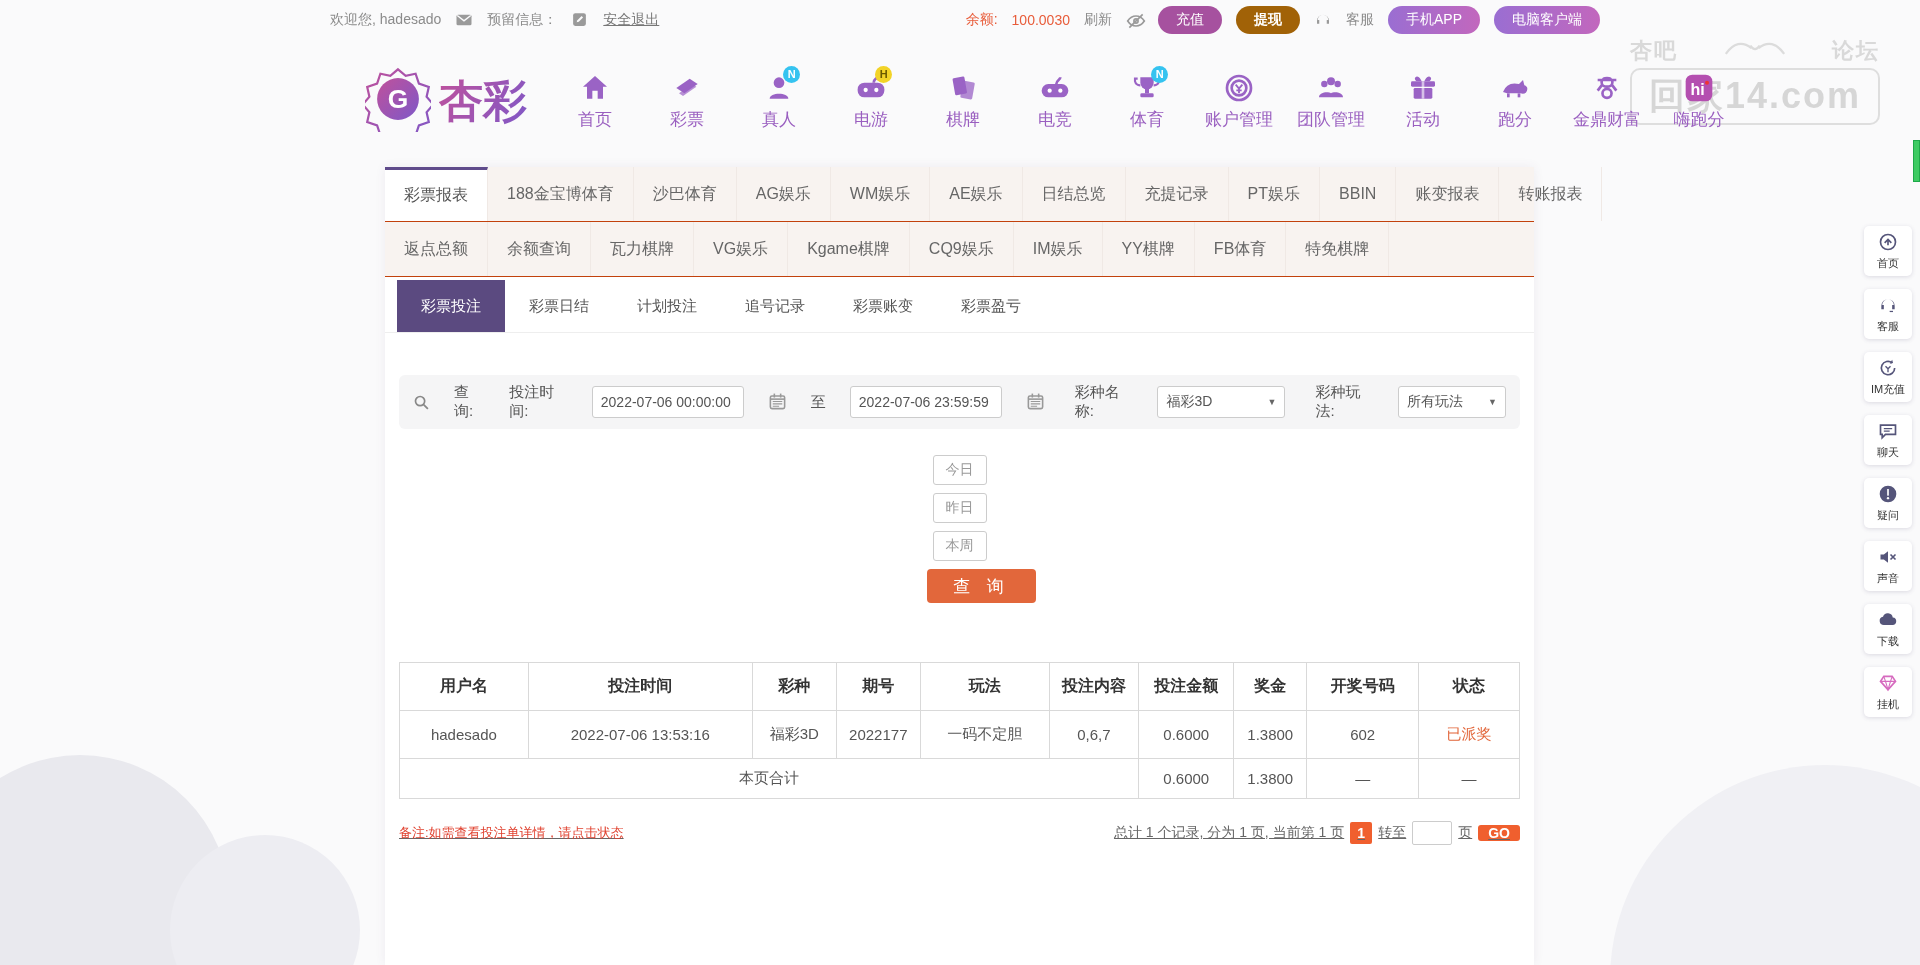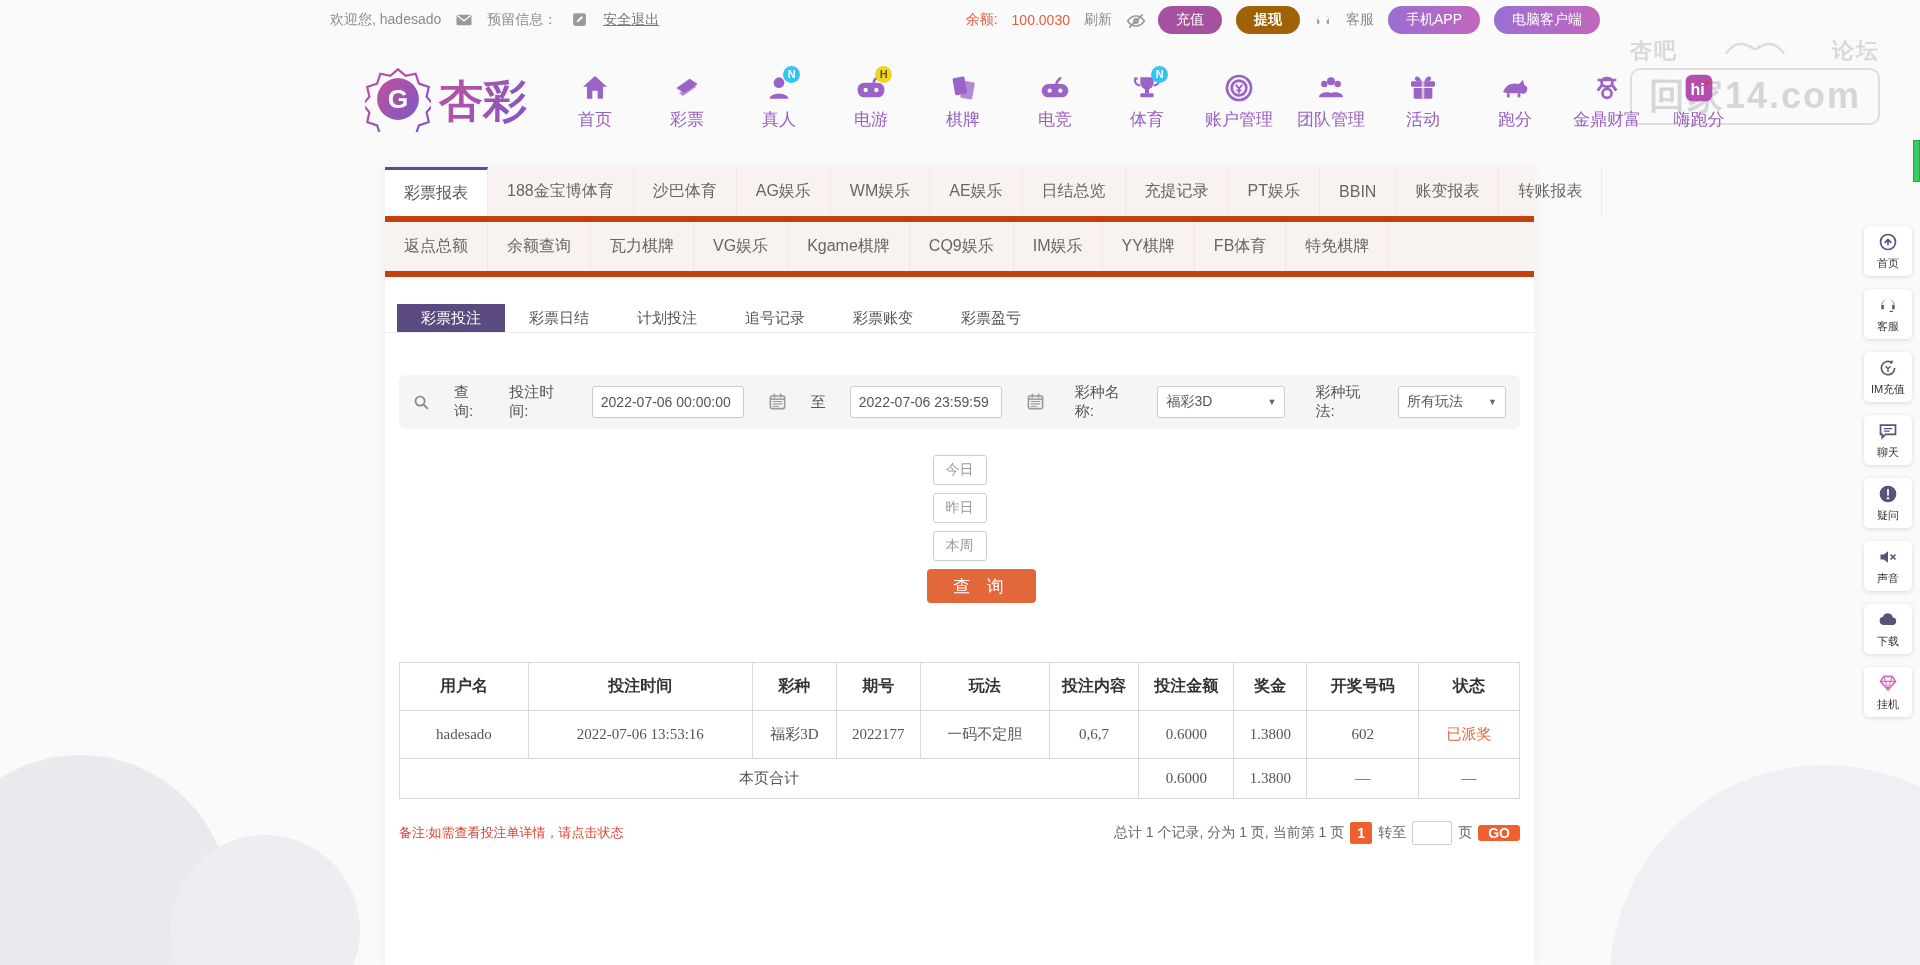--- a/index.html
+++ b/index.html
@@ -41,53 +41,53 @@
   .nav-item .nlabel { font-size:17px; color:#9a5fc0; white-space:nowrap; }
   .badge { position:absolute; top:-6px; left:55%; min-width:17px; height:17px; line-height:17px; border-radius:50%; font-size:11px; font-weight:bold; color:#fff; background:#35c3f0; }
   .badge.h { background:#f2d327; color:#6b5a00; }
   .badge:empty { display:none; }
 
   
   .card { position:absolute; left:385px; top:167px; width:1149px; bottom:0; background:#fff; box-shadow:0 0 10px rgba(90,70,120,.08); }
 
   
   .tabstrip { background:#f8f3f0; }
-  .tabrow { display:flex; height:55px; border-bottom:6px solid #c2410c; }
+  .tabrow { display:flex; height:55px; border-bottom:1px solid #c2410c; }
   .tab { padding:0 19px; display:flex; align-items:center; font-size:16px; color:#666; border-right:1px solid #f0e9e5; cursor:pointer; white-space:nowrap; }
   .tab.active { background:#fff; border-top:3px solid #5f4b8b; color:#555; }
 
   
   .subnav { display:flex; align-items:flex-end; height:36px; margin-top:20px; border-bottom:1px solid #eee; padding-left:12px; }
-  .subtab { height:28px; display:flex; align-items:center; padding:0 24px; font-size:15px; color:#555; cursor:pointer; }
+  .subtab { height:52px; display:flex; align-items:center; padding:0 24px; font-size:15px; color:#555; cursor:pointer; }
   .subtab.active { background:#5b4a80; color:#fff; }
 
   
   .searchbox { margin:42px 14px 0; height:54px; background:#f5f5f6; border-radius:6px; display:flex; align-items:center; padding:0 14px; gap:24px; font-size:15px; color:#555; }
   .s-icon { width:17px; height:17px; color:#888; }
   .inputbox { width:152px; height:32px; border:1px solid #ccc; border-radius:3px; background:#fff; padding:0 8px; font-size:14px; color:#555; font-family:inherit; }
   .cal-btn { width:20px; height:20px; color:#999; background:none; border:none; cursor:pointer; padding:0; }
   .selectbox { height:32px; min-width:120px; border:1px solid #ccc; border-radius:3px; background:#fff; display:flex; align-items:center; justify-content:space-between; padding:0 8px; font-size:14px; color:#555; cursor:pointer; }
   .selectbox .arr { font-size:9px; color:#666; margin-left:14px; }
 
   
   .quickrow { margin-top:26px; display:flex; justify-content:center; align-items:center; gap:8px;flex-direction:column; }
   .qbtn { height:30px; padding:0 12px; background:#fff; border:1px solid #ccc; border-radius:3px; color:#999; font-size:14px; cursor:pointer; }
   .search-btn { height:34px; padding:0 26px; margin-left:44px; background:#e2673b; border:none; border-radius:4px; color:#fff; font-size:17px; letter-spacing:6px; cursor:pointer; }
 
   
   .tablewrap { margin:59px 14px 0; }
-  table { width:100%; border-collapse:collapse;font-family:Liberation Serif, serif; }
+  table { width:100%; border-collapse:collapse; }
   th,td { border:1px solid #d9d9d9; text-align:center; }
   th { height:48px; font-size:16px; color:#333; font-weight:bold; }
   td { height:48px; font-size:15px; color:#555; }
   tr.summary td { height:40px; }
   .status-paid { color:#e2673b; cursor:pointer; }
 
   
-  .noterow { margin:22px 14px 0; display:flex; align-items:center; justify-content:space-between; }
+  .noterow { margin:22px 14px 0; display:flex; align-items:center; justify-content:space-between;text-decoration:underline; }
   .note { color:#e0412f; font-size:13px; }
   .pager { display:flex; align-items:center; gap:6px; font-size:14px; color:#666; }
   .pgcur { display:inline-block; min-width:22px; height:22px; line-height:22px; text-align:center; background:#f05f2e; color:#fff; border-radius:2px; font-weight:bold; }
   .pginput { width:40px; height:24px; border:1px solid #ccc; border-radius:2px; }
   .gobtn { height:16px; padding:0 10px; background:#f05f2e; border:none; border-radius:3px; color:#fff; font-weight:bold; font-size:14px; cursor:pointer; }
 
   
   .floatbar { position:absolute; right:8px; top:226px; width:48px; display:flex; flex-direction:column; gap:13px; }
   .fitem { background:#fff; border-radius:5px; box-shadow:0 1px 4px rgba(80,70,110,.18); padding:6px 2px 5px; text-align:center; cursor:pointer; }
   .fitem .ficon { width:20px; height:20px; margin:0 auto 2px; color:#55557a; }

